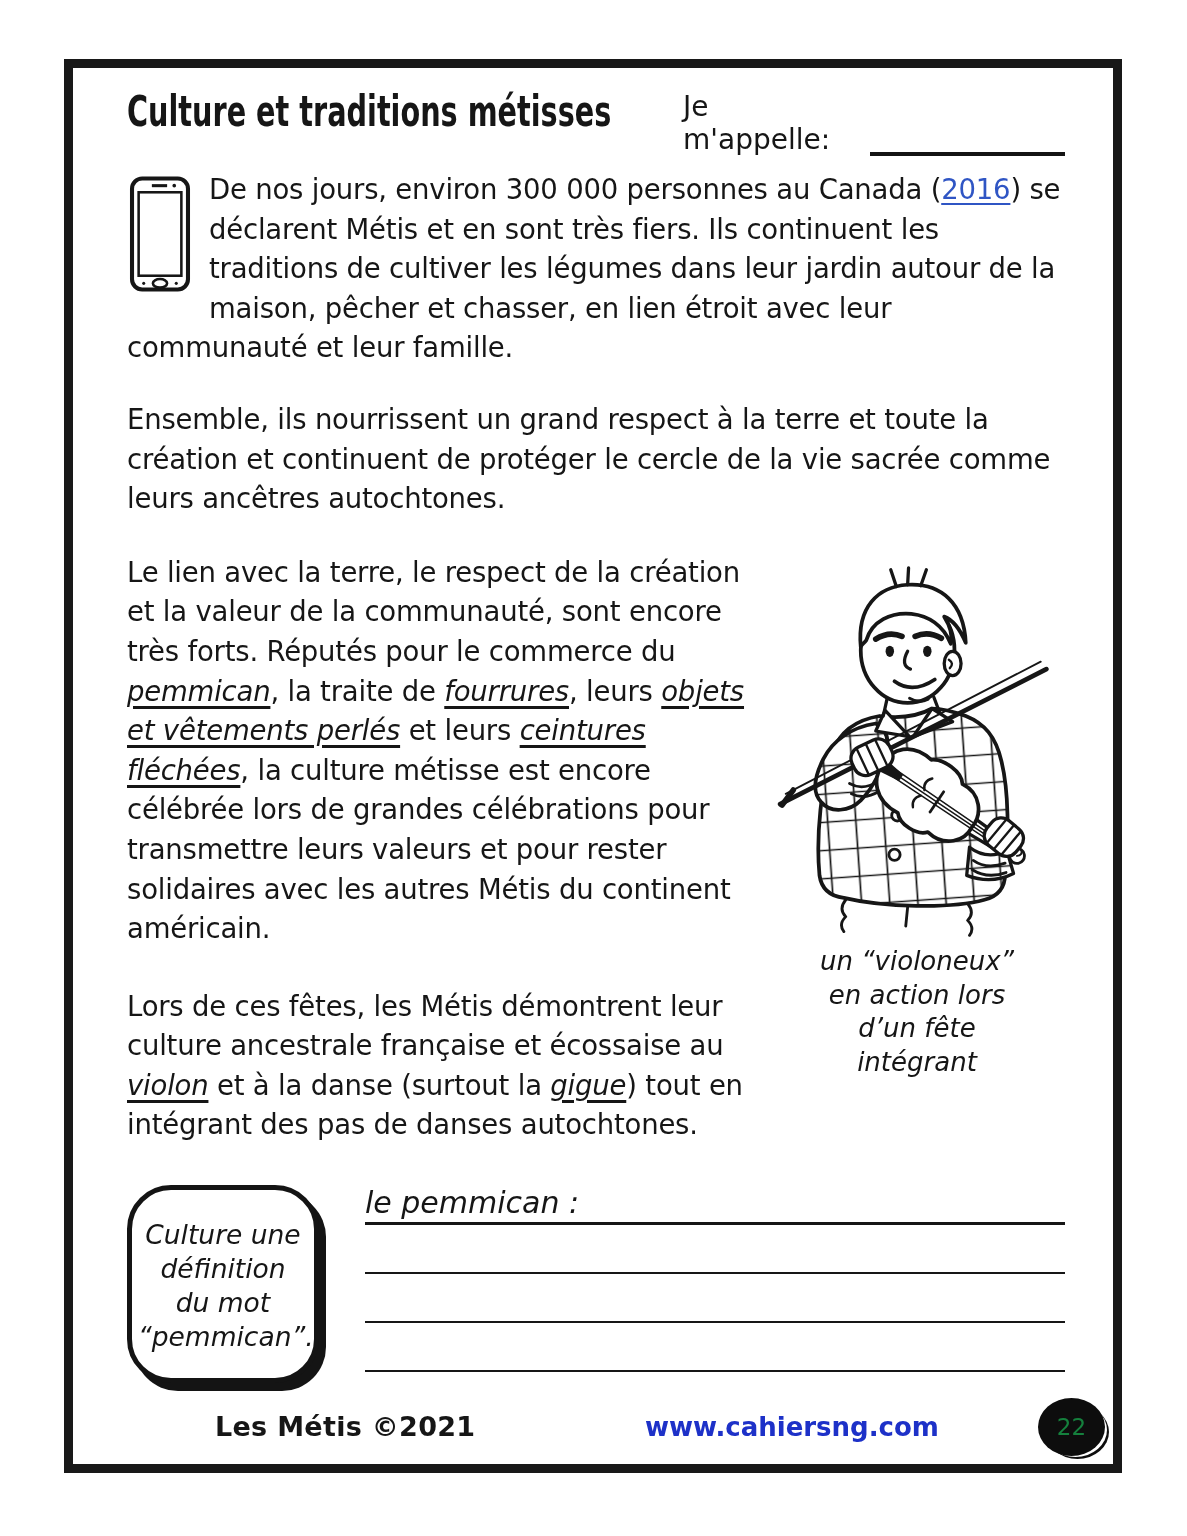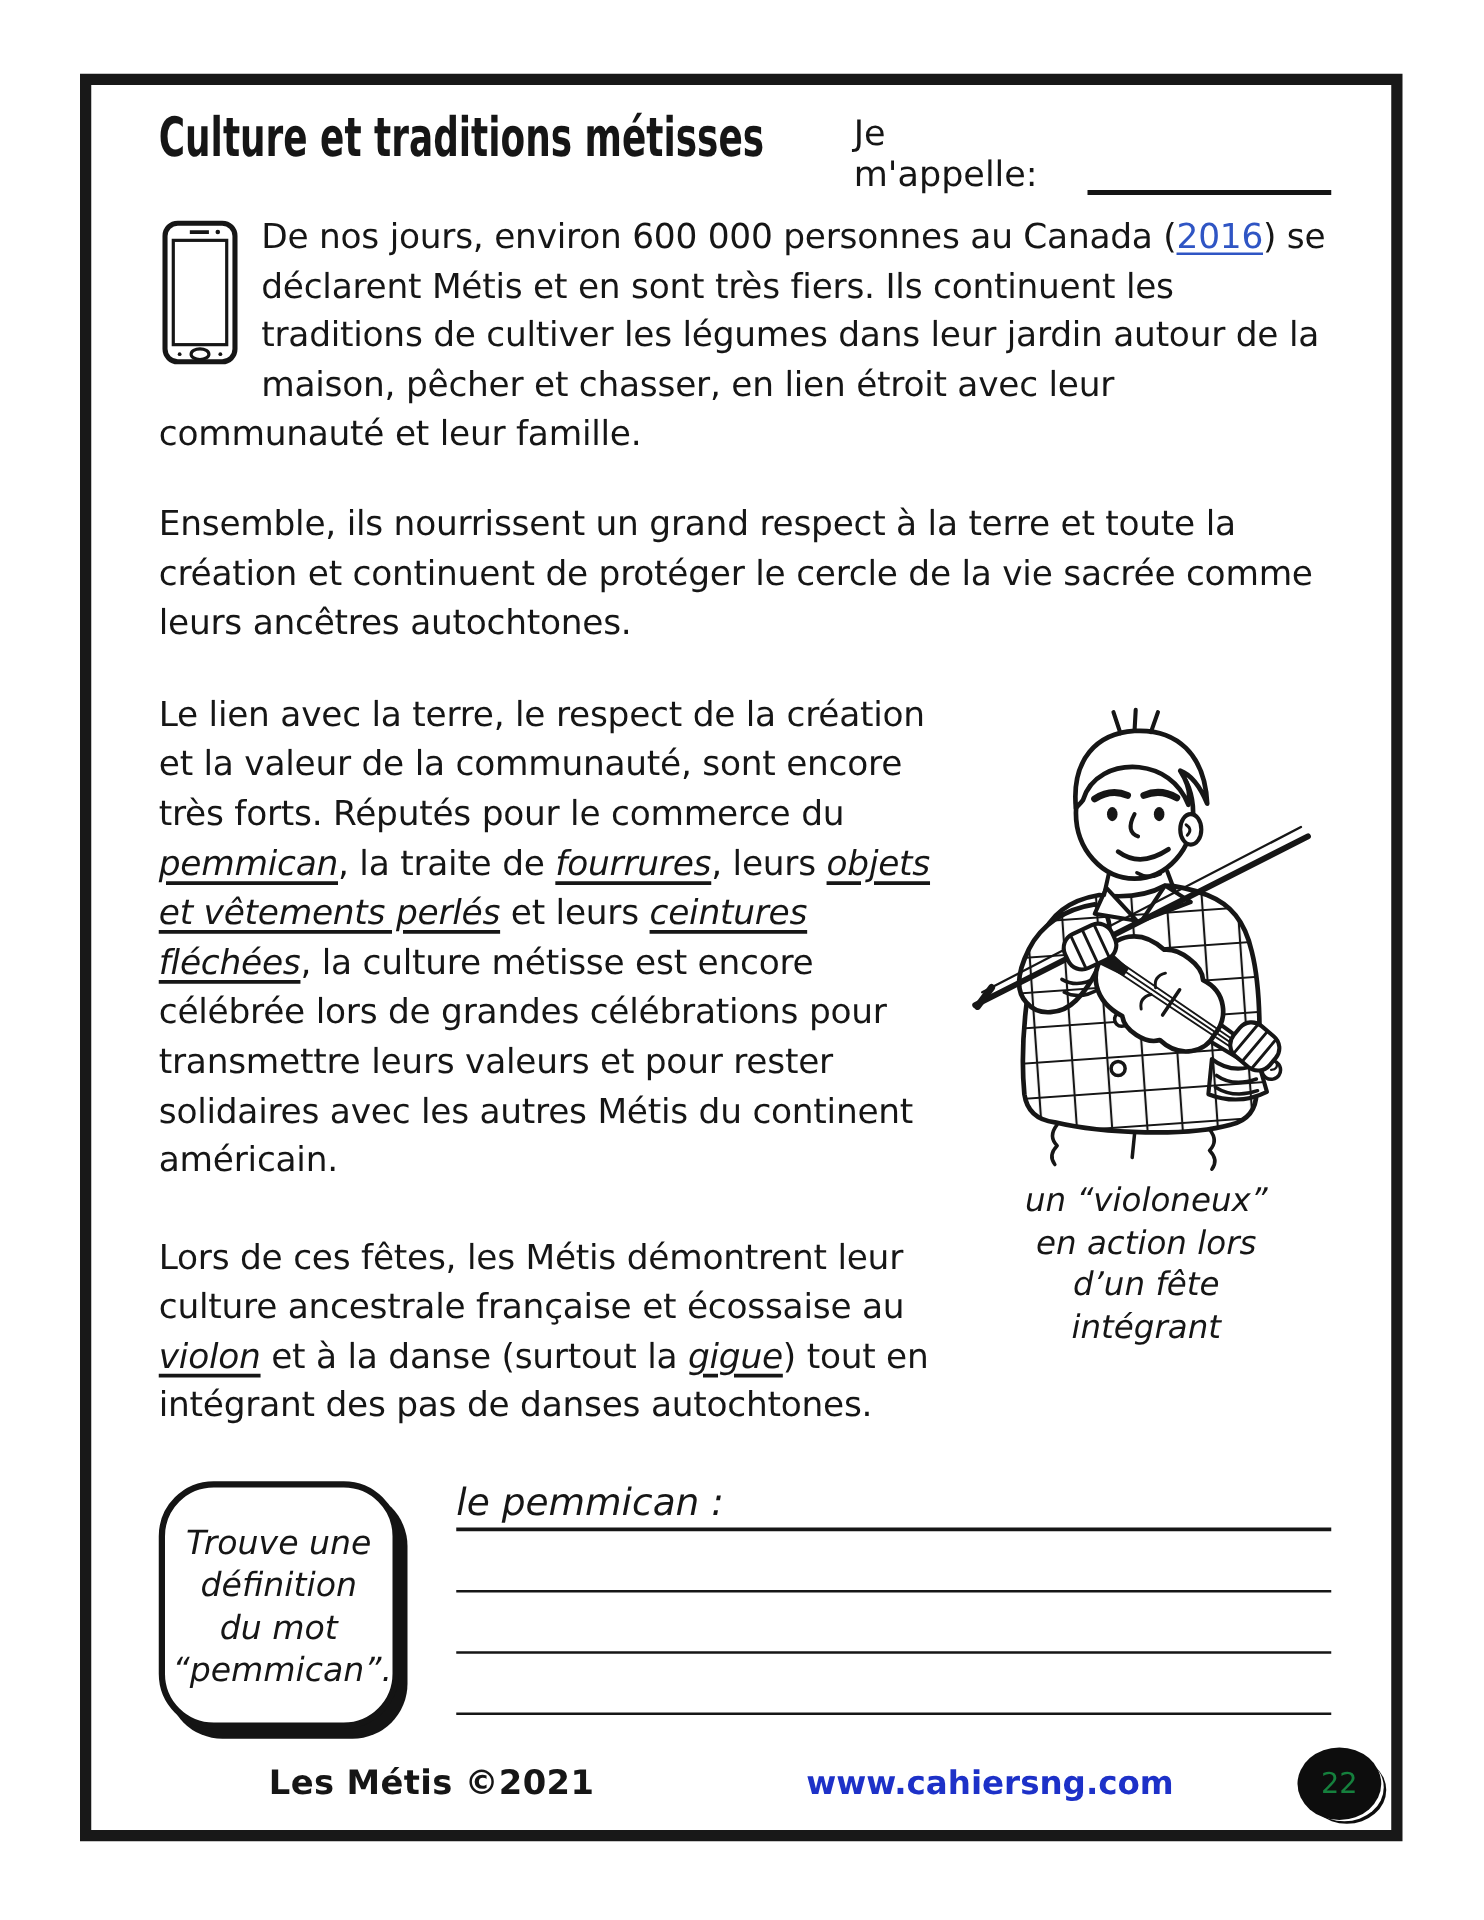--- a/index.html
+++ b/index.html
@@ -53,21 +53,21 @@
   <div class="para p1">
     <svg class="phone" viewBox="0 0 60 114">
       <rect x="2.5" y="2.5" width="55" height="109" rx="10" fill="#fff" stroke="#161616" stroke-width="4"></rect>
       <rect x="9" y="16" width="42" height="82" fill="#fff" stroke="#161616" stroke-width="2.5"></rect>
       <line x1="22" y1="9.5" x2="37" y2="9.5" stroke="#161616" stroke-width="3"></line>
       <circle cx="44" cy="9.5" r="1.8" fill="#161616"></circle>
       <ellipse cx="30" cy="105.5" rx="7" ry="4.2" fill="#fff" stroke="#161616" stroke-width="2.5"></ellipse>
       <circle cx="14" cy="105.5" r="1.5" fill="#161616"></circle>
       <circle cx="46" cy="105.5" r="1.5" fill="#161616"></circle>
     </svg>
-    <span><span>De nos jours, environ 600 000 personnes au Canada (</span><a class="link" href="#">2016</a><span>) se déclarent Métis et en sont très fiers. Ils continuent les traditions de cultiver les légumes dans leur jardin autour de la maison, pêcher et chasser, en lien étroit avec leur communauté et leur famille.</span></span>
+    <span><span>De nos jours, environ 300 000 personnes au Canada (</span><a class="link" href="#">2016</a><span>) se déclarent Métis et en sont très fiers. Ils continuent les traditions de cultiver les légumes dans leur jardin autour de la maison, pêcher et chasser, en lien étroit avec leur communauté et leur famille.</span></span>
   </div>
 
   <div class="para p2"><span>Ensemble, ils nourrissent un grand respect à la terre et toute la création et continuent de protéger le cercle de la vie sacrée comme leurs ancêtres autochtones.</span></div>
 
   <div class="mid">
     <div class="col-text">
       <div class="para"><span>Le lien avec la terre, le respect de la création et la valeur de la communauté, sont encore très forts. Réputés pour le commerce du </span><span class="term">pemmican</span><span>, la traite de </span><span class="term">fourrures</span><span>, leurs </span><span class="term">objets et vêtements perlés</span><span> et leurs </span><span class="term">ceintures fléchées</span><span>, la culture métisse est encore célébrée lors de grandes célébrations pour transmettre leurs valeurs et pour rester solidaires avec les autres Métis du continent américain.</span></div>
       <div class="para p4"><span>Lors de ces fêtes, les Métis démontrent leur culture ancestrale française et écossaise au </span><span class="term">violon</span><span> et à la danse (surtout la </span><span class="term">gigue</span><span>) tout en intégrant des pas de danses autochtones.</span></div>
     </div>
     <div class="col-fig">
@@ -144,21 +144,21 @@
           <div>un “violoneux”</div>
           <div>en action lors</div>
           <div>d’un fête</div>
           <div>intégrant</div>
         </div>
     </div>
   </div>
 
   <div class="activity">
     <div class="bubble">
-        <div>Trouve une</div>
+        <div>Culture une</div>
         <div>définition</div>
         <div>du mot</div>
         <div>“pemmican”.</div>
       </div>
     <div class="writing">
       <div class="label-line">
         <span class="prompt">le pemmican :</span>
       </div>
       <div>
           <div class="blank-line"></div>

